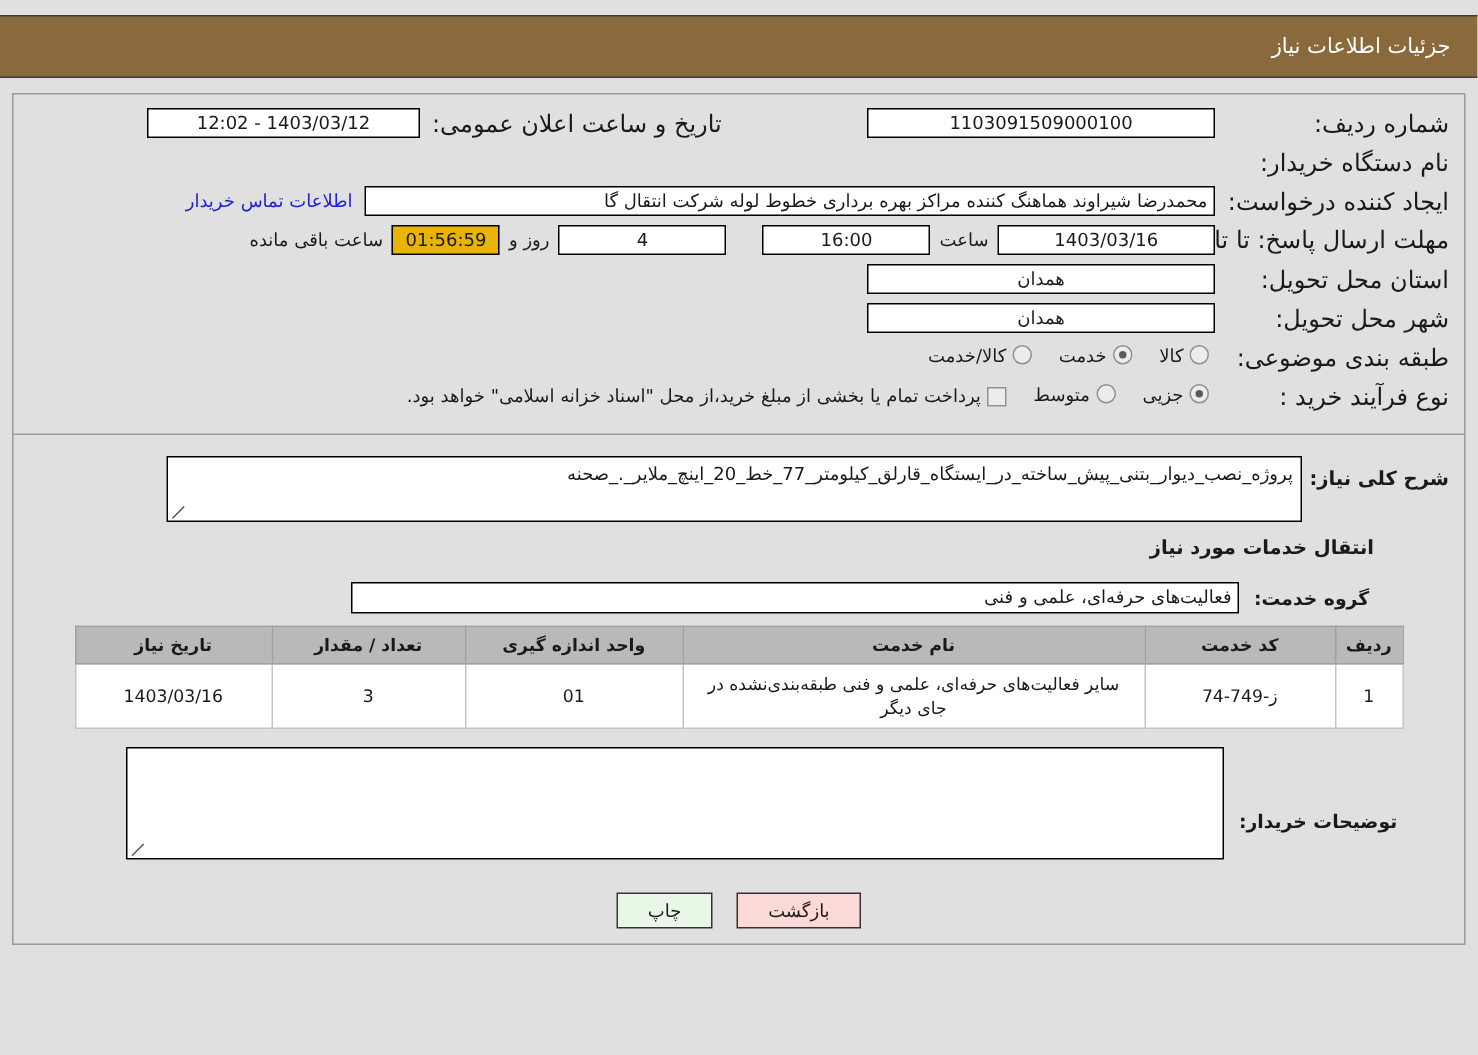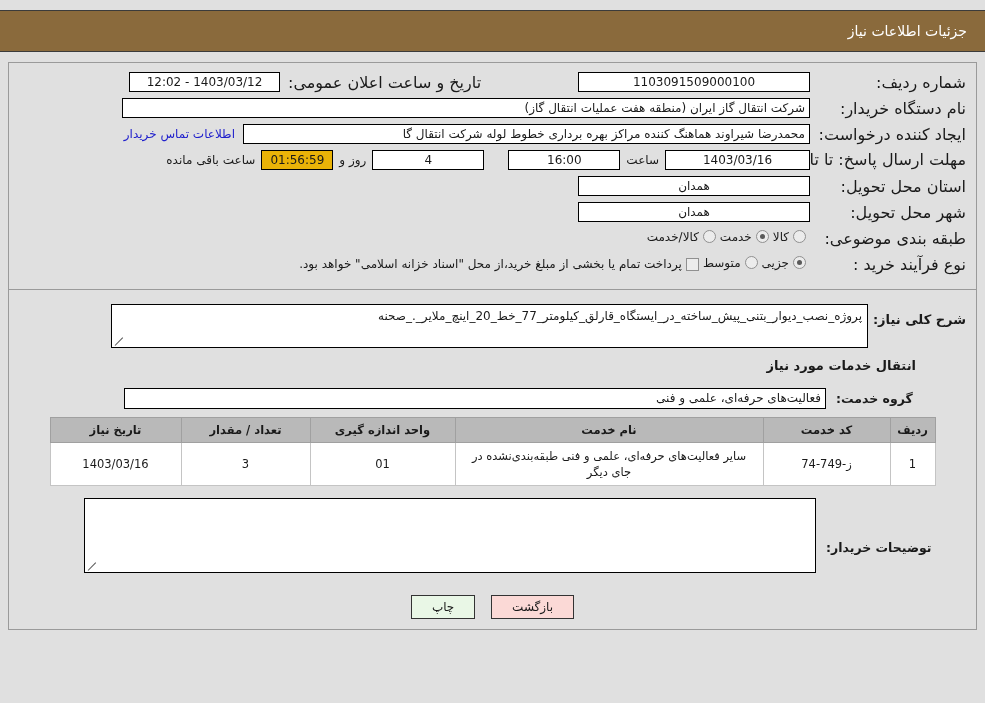--- a/index.html
+++ b/index.html
@@ -185,20 +185,21 @@
     margin: 0 4px;
   }
   .radio-lbl {
     font-size: 12px;
     vertical-align: middle;
     white-space: nowrap;
   }
   .radio-grp {
     display: inline-flex;
     align-items: center;
+    margin-left: 14px;
   }
 
   .buyer-link {
     color: #2020cc;
     font-size: 12px;
     white-space: nowrap;
     cursor: pointer;
     padding: 0 8px;
   }
 
@@ -318,26 +319,25 @@
 </div>
 
 <div class="panel">
 
   <div class="form-area">
 
     <div class="frow">
       <div class="flabel lbl-w">شماره ردیف:</div>
       <div class="inp center" style="width:232px">1103091509000100</div>
       <div class="flabel" style="width:290px;text-align:left;padding-left:8px">تاریخ و ساعت اعلان عمومی:</div>
-      <div class="inp center" style="width:151px">1403/03/12 - 12:02</div>
+      <div class="inp center" style="width:182px">1403/03/12 - 12:02</div>
     </div>
 
     <div class="frow">
       <div class="flabel lbl-w">نام دستگاه خریدار:</div>
-      <div class="inp right" style="width:688px">شرکت انتقال گاز ایران (منطقه هفت عملیات انتقال گاز)</div>
     </div>
 
     <div class="frow">
       <div class="flabel lbl-w">ایجاد کننده درخواست:</div>
       <div class="inp right" style="width:567px">محمدرضا شیراوند هماهنگ کننده مراکز بهره برداری خطوط لوله  شرکت انتقال گا</div>
       <a class="buyer-link">اطلاعات تماس خریدار</a>
     </div>
 
     <div class="frow">
       <div class="flabel lbl-w" style="line-height:14px">مهلت ارسال پاسخ: تا تاریخ:</div>
@@ -397,21 +397,21 @@
       <div class="ta-wrap">
         <div class="ta" style="width:757px;height:44px">پروژه_نصب_دیوار_بتنی_پیش_ساخته_در_ایستگاه_قارلق_کیلومتر_77_خط_20_اینچ_ملایر_._صحنه</div>
         <span class="resize-grip"></span>
       </div>
     </div>
 
     <div class="sec-title">انتقال خدمات مورد نیاز</div>
 
     <div class="frow" style="margin-top:14px">
       <div class="flabel" style="width:130px;font-weight:bold;font-size:12.5px;text-align:left;padding-left:10px">گروه خدمت:</div>
-      <div class="inp right" style="width:702px;height:21px;line-height:19px">فعالیت‌های حرفه‌ای، علمی و فنی</div>
+      <div class="inp right" style="width:592px;height:21px;line-height:19px">فعالیت‌های حرفه‌ای، علمی و فنی</div>
     </div>
 
     <div style="display:flex;justify-content:center;">
       <table class="data">
         <thead>
           <tr>
             <th style="width:36px">ردیف</th>
             <th style="width:118px">کد خدمت</th>
             <th>نام خدمت</th>
             <th style="width:136px">واحد اندازه گیری</th>

